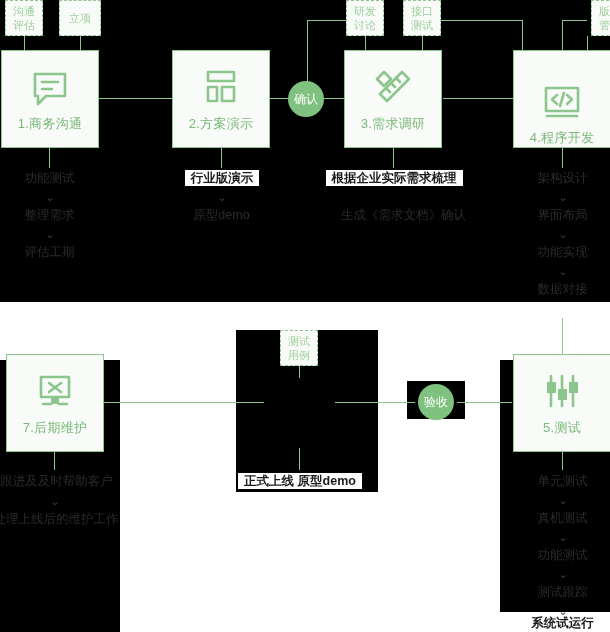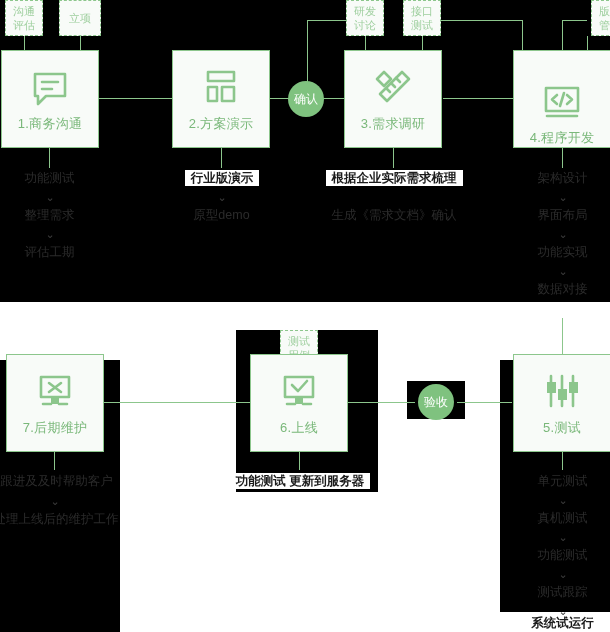--- a/index.html
+++ b/index.html
@@ -185,31 +185,20 @@
       <svg width="42" height="42" viewBox="0 0 42 42">
         <rect class="s" x="7" y="6" width="28" height="20"></rect>
         <path class="s" d="M15 12l12 9M27 12l-12 9"></path>
         <rect class="f" x="17" y="26" width="8" height="7"></rect>
         <path class="s" d="M9 33h8M25 33h8"></path>
       </svg>
     </span>
     <span class="nlabel">7.后期维护</span>
   </div>
 
-  <div class="node" style="left:250px;top:354px;">
-    <span class="glyph">
-      <svg width="42" height="42" viewBox="0 0 42 42">
-        <rect class="s" x="7" y="6" width="28" height="20"></rect>
-        <path class="s" d="M14 14l6 6 9-10"></path>
-        <rect class="f" x="17" y="26" width="8" height="7"></rect>
-        <path class="s" d="M9 33h8M25 33h8"></path>
-      </svg>
-    </span>
-    <span class="nlabel">6.上线</span>
-  </div>
 
   <div class="node" style="left:513px;top:354px;">
     <span class="glyph">
       <svg width="42" height="42" viewBox="0 0 42 42">
         <path class="s" d="M10 5v30M21 5v30M32 5v30"></path>
         <rect class="f" x="6" y="11" width="9" height="11"></rect>
         <rect class="f" x="17" y="18" width="9" height="11"></rect>
         <rect class="f" x="28" y="11" width="9" height="11"></rect>
       </svg>
     </span>
@@ -227,36 +216,36 @@
     <span class="hl">行业版演示</span>
   </div>
 
   <div class="steptxt" style="left:0;top:244px;width:99px;">评估工期</div>
   <div class="chev" style="left:215px;top:192px;">⌄</div>
   <div class="steptxt" style="left:172px;top:207px;width:99px;">原型demo</div>
 
   <div class="steptxt" style="left:322px;top:170px;width:144px;">
     <span class="hl">根据企业实际需求梳理</span>
   </div>
-  <div class="steptxt" style="left:322px;top:207px;width:144px;">生成《需求文档》确认</div>
+  <div class="steptxt" style="left:322px;top:207px;width:144px;text-align:right;">生成《需求文档》确认</div>
 
   <div class="steptxt" style="left:513px;top:170px;width:99px;">架构设计</div>
   <div class="chev" style="left:556px;top:192px;">⌄</div>
   <div class="steptxt" style="left:513px;top:207px;width:99px;">界面布局</div>
   <div class="chev" style="left:556px;top:229px;">⌄</div>
   <div class="steptxt" style="left:513px;top:244px;width:99px;">功能实现</div>
   <div class="chev" style="left:556px;top:266px;">⌄</div>
   <div class="steptxt" style="left:513px;top:281px;width:99px;">数据对接</div>
 
   <div class="steptxt" style="left:-6px;top:473px;width:125px;">跟进及及时帮助客户</div>
   <div class="chev" style="left:48px;top:496px;">⌄</div>
   <div class="steptxt" style="left:-8px;top:511px;width:128px;">处理上线后的维护工作</div>
 
   <div class="steptxt" style="left:225px;top:473px;width:150px;">
-    <span class="hl">功能测试 更新到服务器</span>
+    <span class="hl">正式上线 原型demo</span>
   </div>
 
   <div class="steptxt" style="left:513px;top:473px;width:99px;">单元测试</div>
   <div class="chev" style="left:556px;top:495px;">⌄</div>
   <div class="steptxt" style="left:513px;top:510px;width:99px;">真机测试</div>
   <div class="chev" style="left:556px;top:532px;">⌄</div>
   <div class="steptxt" style="left:513px;top:547px;width:99px;">功能测试</div>
   <div class="chev" style="left:556px;top:569px;">⌄</div>
   <div class="steptxt" style="left:513px;top:584px;width:99px;">测试跟踪</div>
   <div class="chev" style="left:556px;top:606px;">⌄</div>

